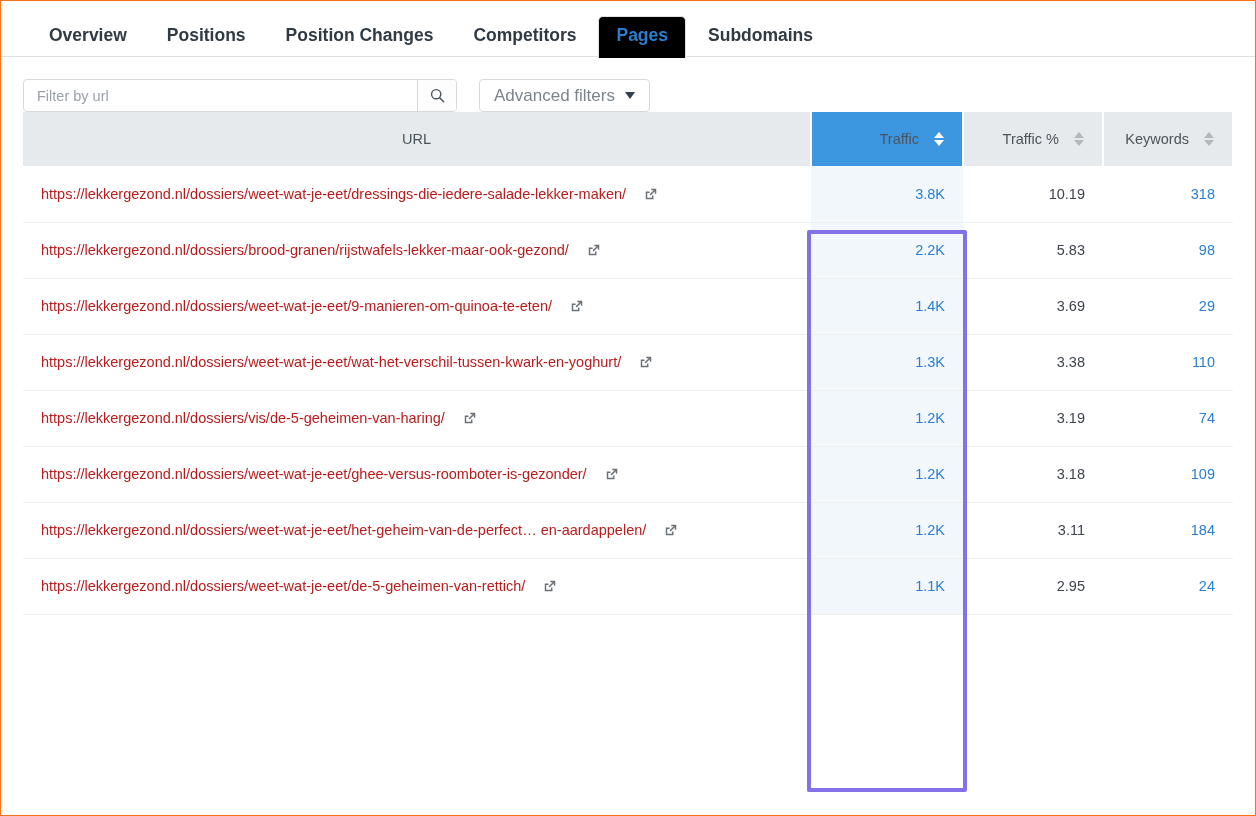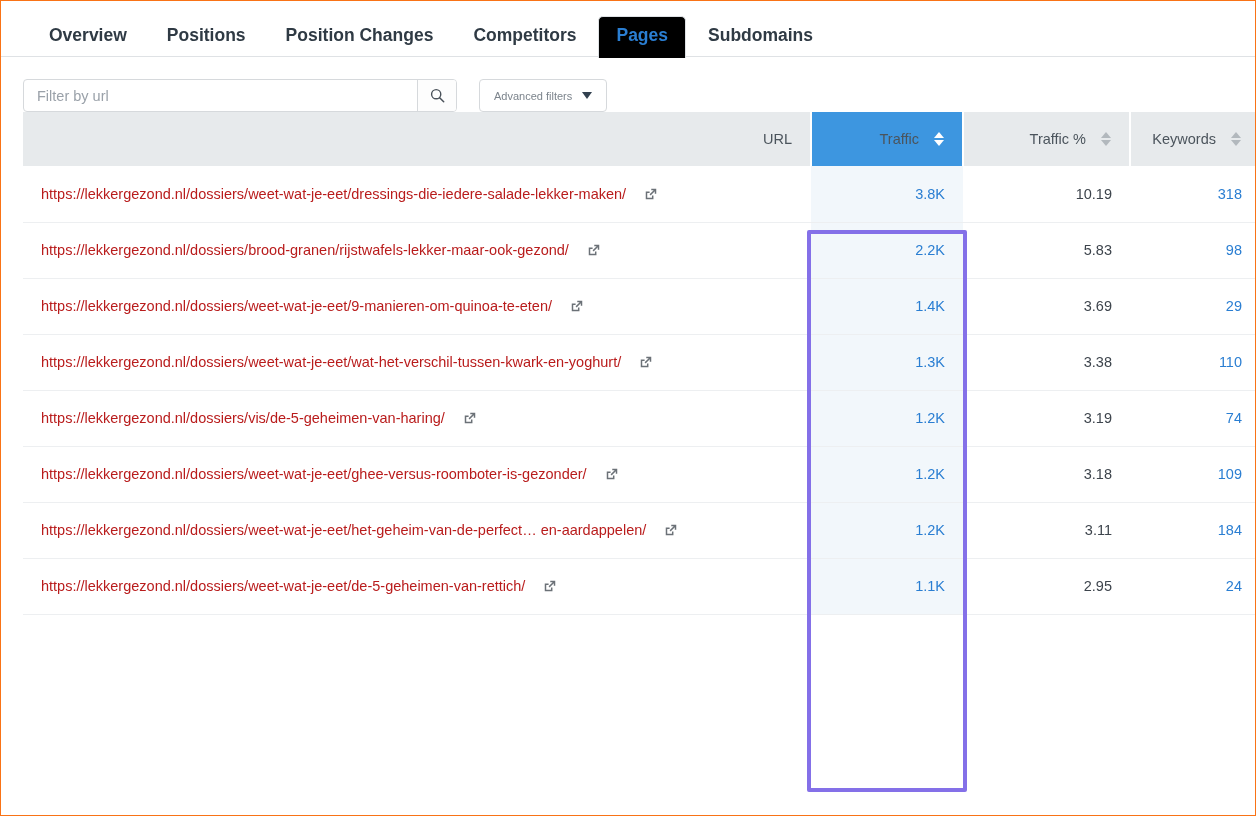--- a/index.html
+++ b/index.html
@@ -103,21 +103,21 @@
   }
   .advfilter {
     height: 33px;
     border: 1px solid #d6d9dc;
     border-radius: 4px;
     background: #fff;
     display: flex;
     align-items: center;
     gap: 10px;
     padding: 0 14px;
-    font-size: 11px;
+    font-size: 17px;
     color: #7c848c;
     cursor: pointer;
     box-sizing: border-box;
   }
   .caret {
     width: 0; height: 0;
     border-left: 5.5px solid transparent;
     border-right: 5.5px solid transparent;
     border-top: 7px solid #32414f;
   }
@@ -153,23 +153,23 @@
   table.pages th {
     background: #e7eaec;
     height: 54px;
     font-weight: 400;
     font-size: 14.5px;
     color: #4b545c;
     border-right: 2px solid #ffffff;
     padding: 0 18px;
     box-sizing: border-box;
   }
-  th.c-url { text-align: right; width: 788px; padding-left: 16px; }
+  th.c-url { text-align: center; width: 788px; padding-left: 16px; }
   th.c-traffic { width: 152px; text-align: right; background: #3d96e0 !important; color: #ffffff; border-right: none; }
-  th.c-trafficpct { width: 167px; text-align: right; }
+  th.c-trafficpct { width: 140px; text-align: right; }
   th.c-keywords { width: 130px; text-align: right; border-right: none; }
 
   .thinner { display: inline-flex; align-items: center; justify-content: flex-end; gap: 15px; width: 100%; }
   .sorticon { display: inline-flex; flex-direction: column; gap: 2px; }
   .sorticon i { display: block; width: 0; height: 0; }
   .sorticon i.up { border-left: 5.5px solid transparent; border-right: 5.5px solid transparent; border-bottom: 6px solid #b2b8bd; }
   .sorticon i.dn { border-left: 5.5px solid transparent; border-right: 5.5px solid transparent; border-top: 6px solid #b2b8bd; }
   th.c-traffic .sorticon i.up { border-bottom-color: #ffffff; }
   th.c-traffic .sorticon i.dn { border-top-color: #ffffff; }
 

